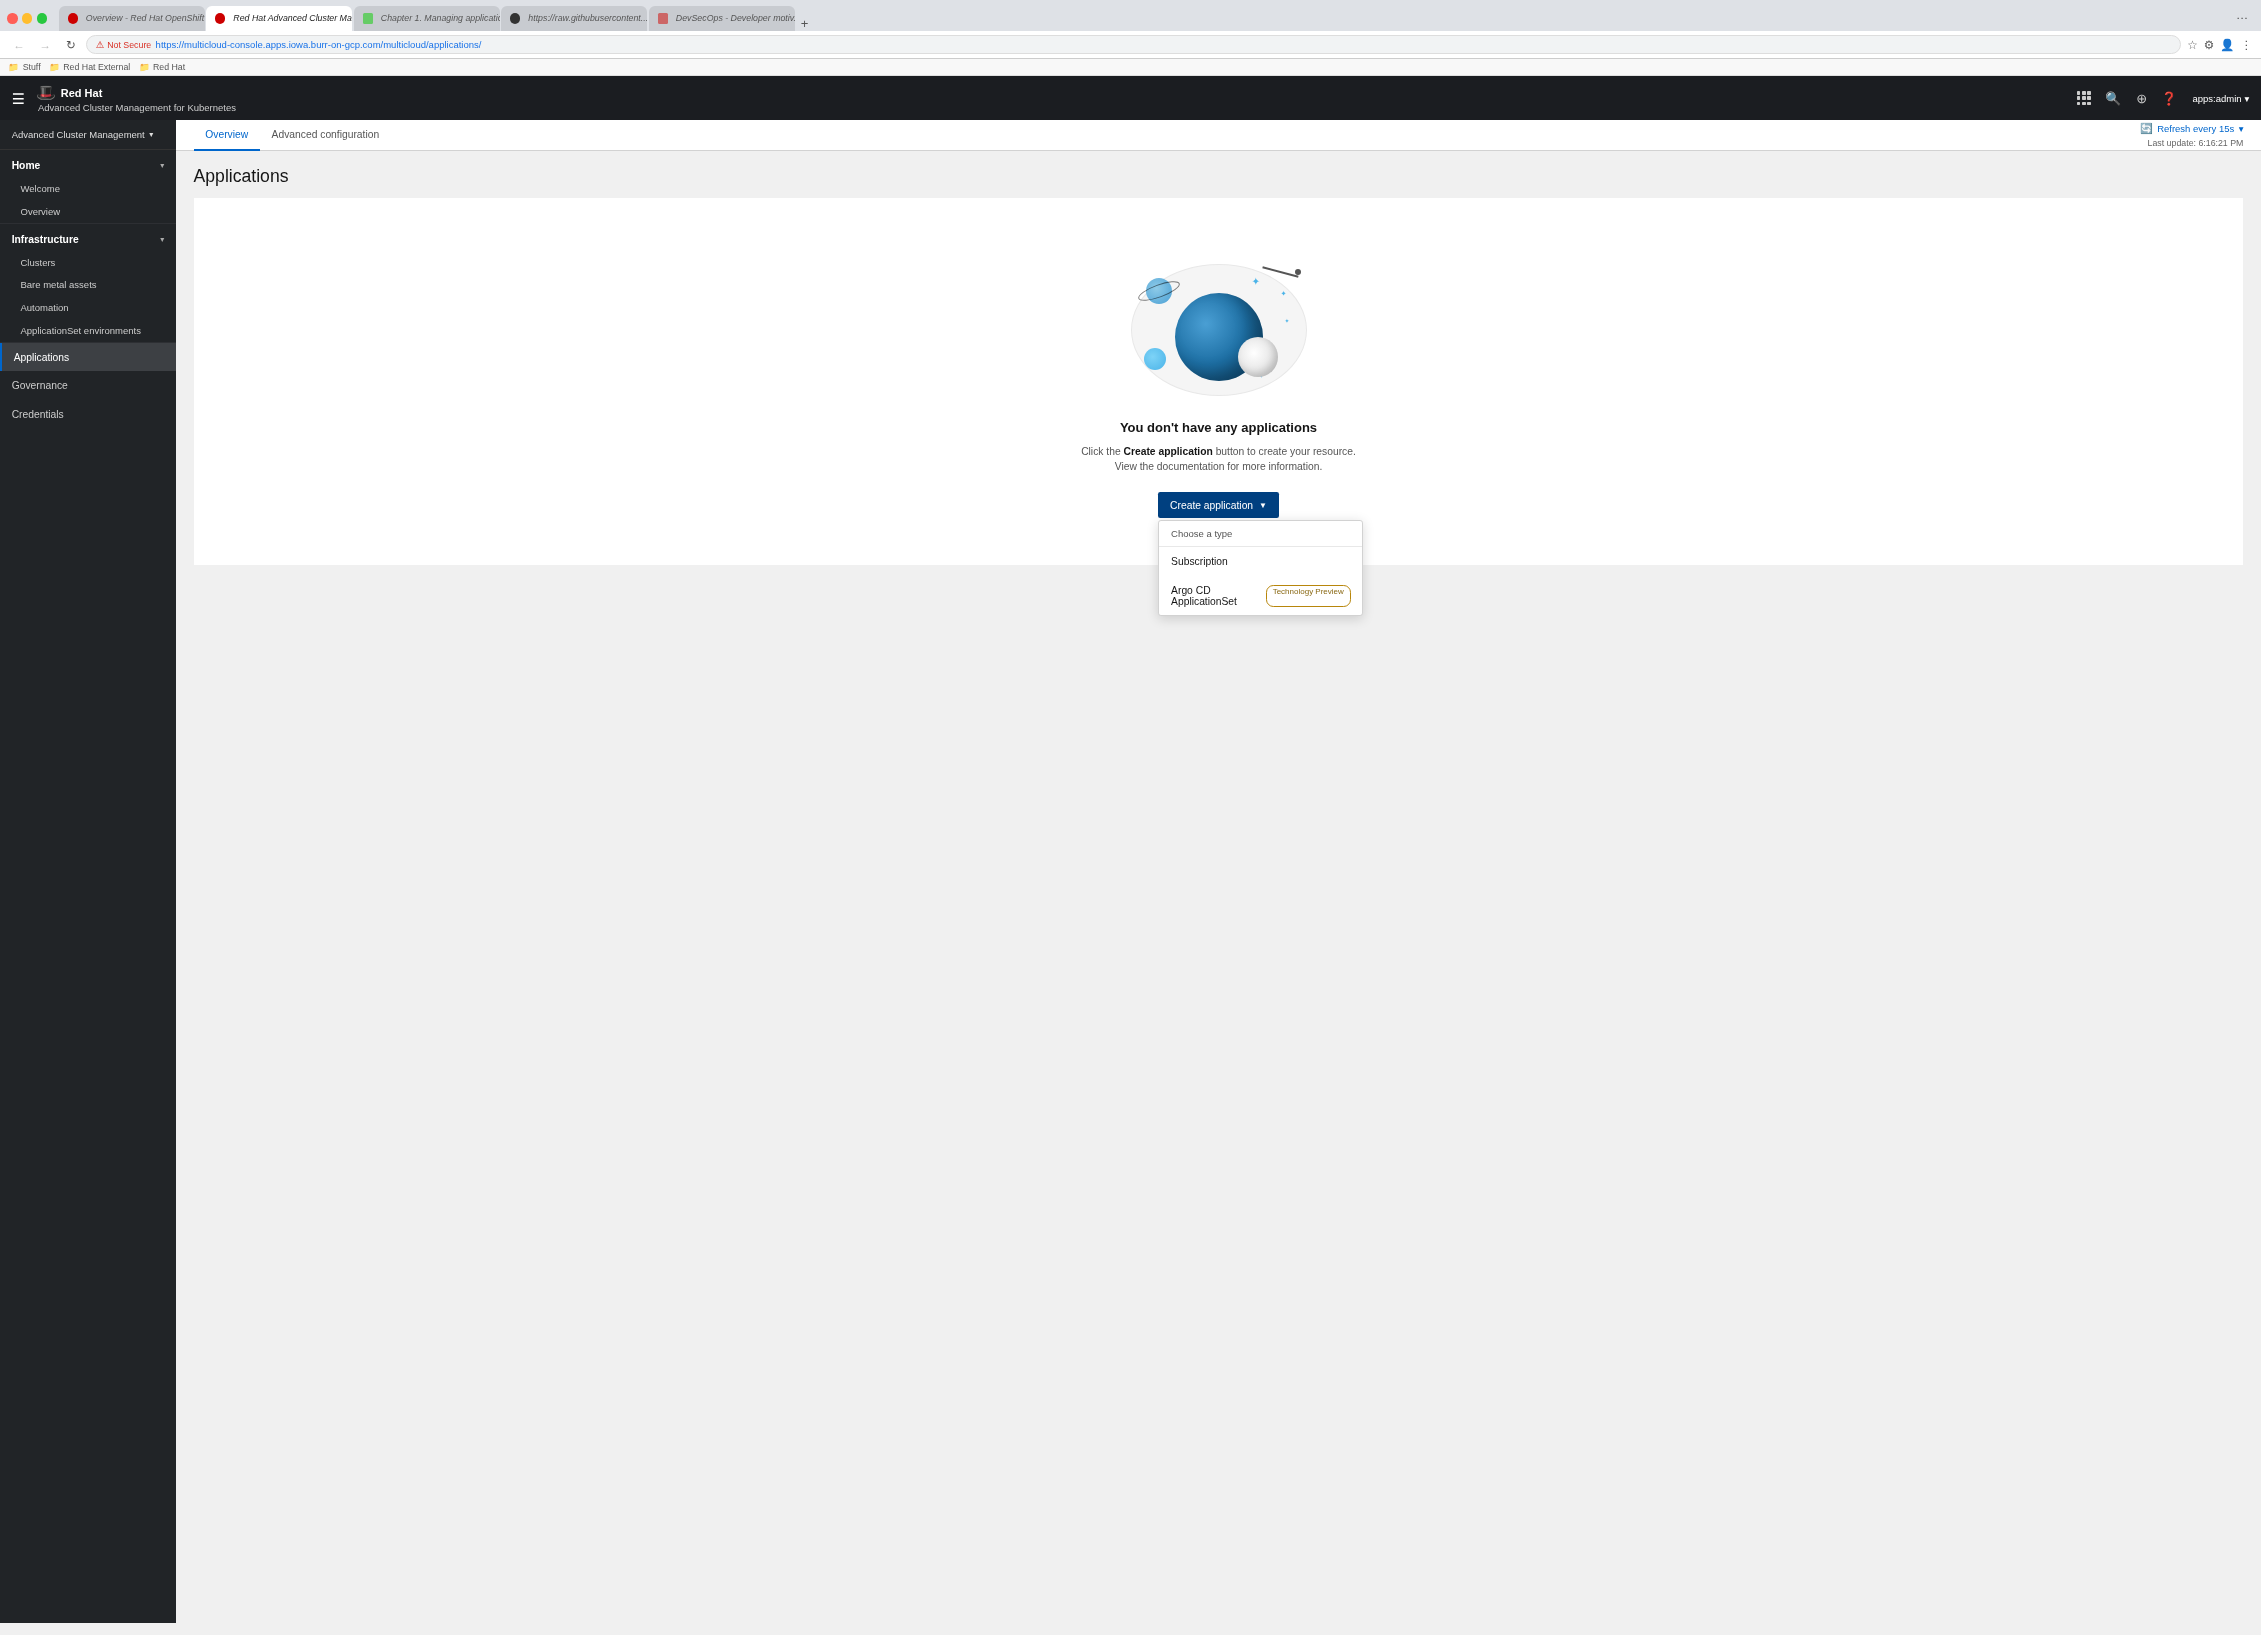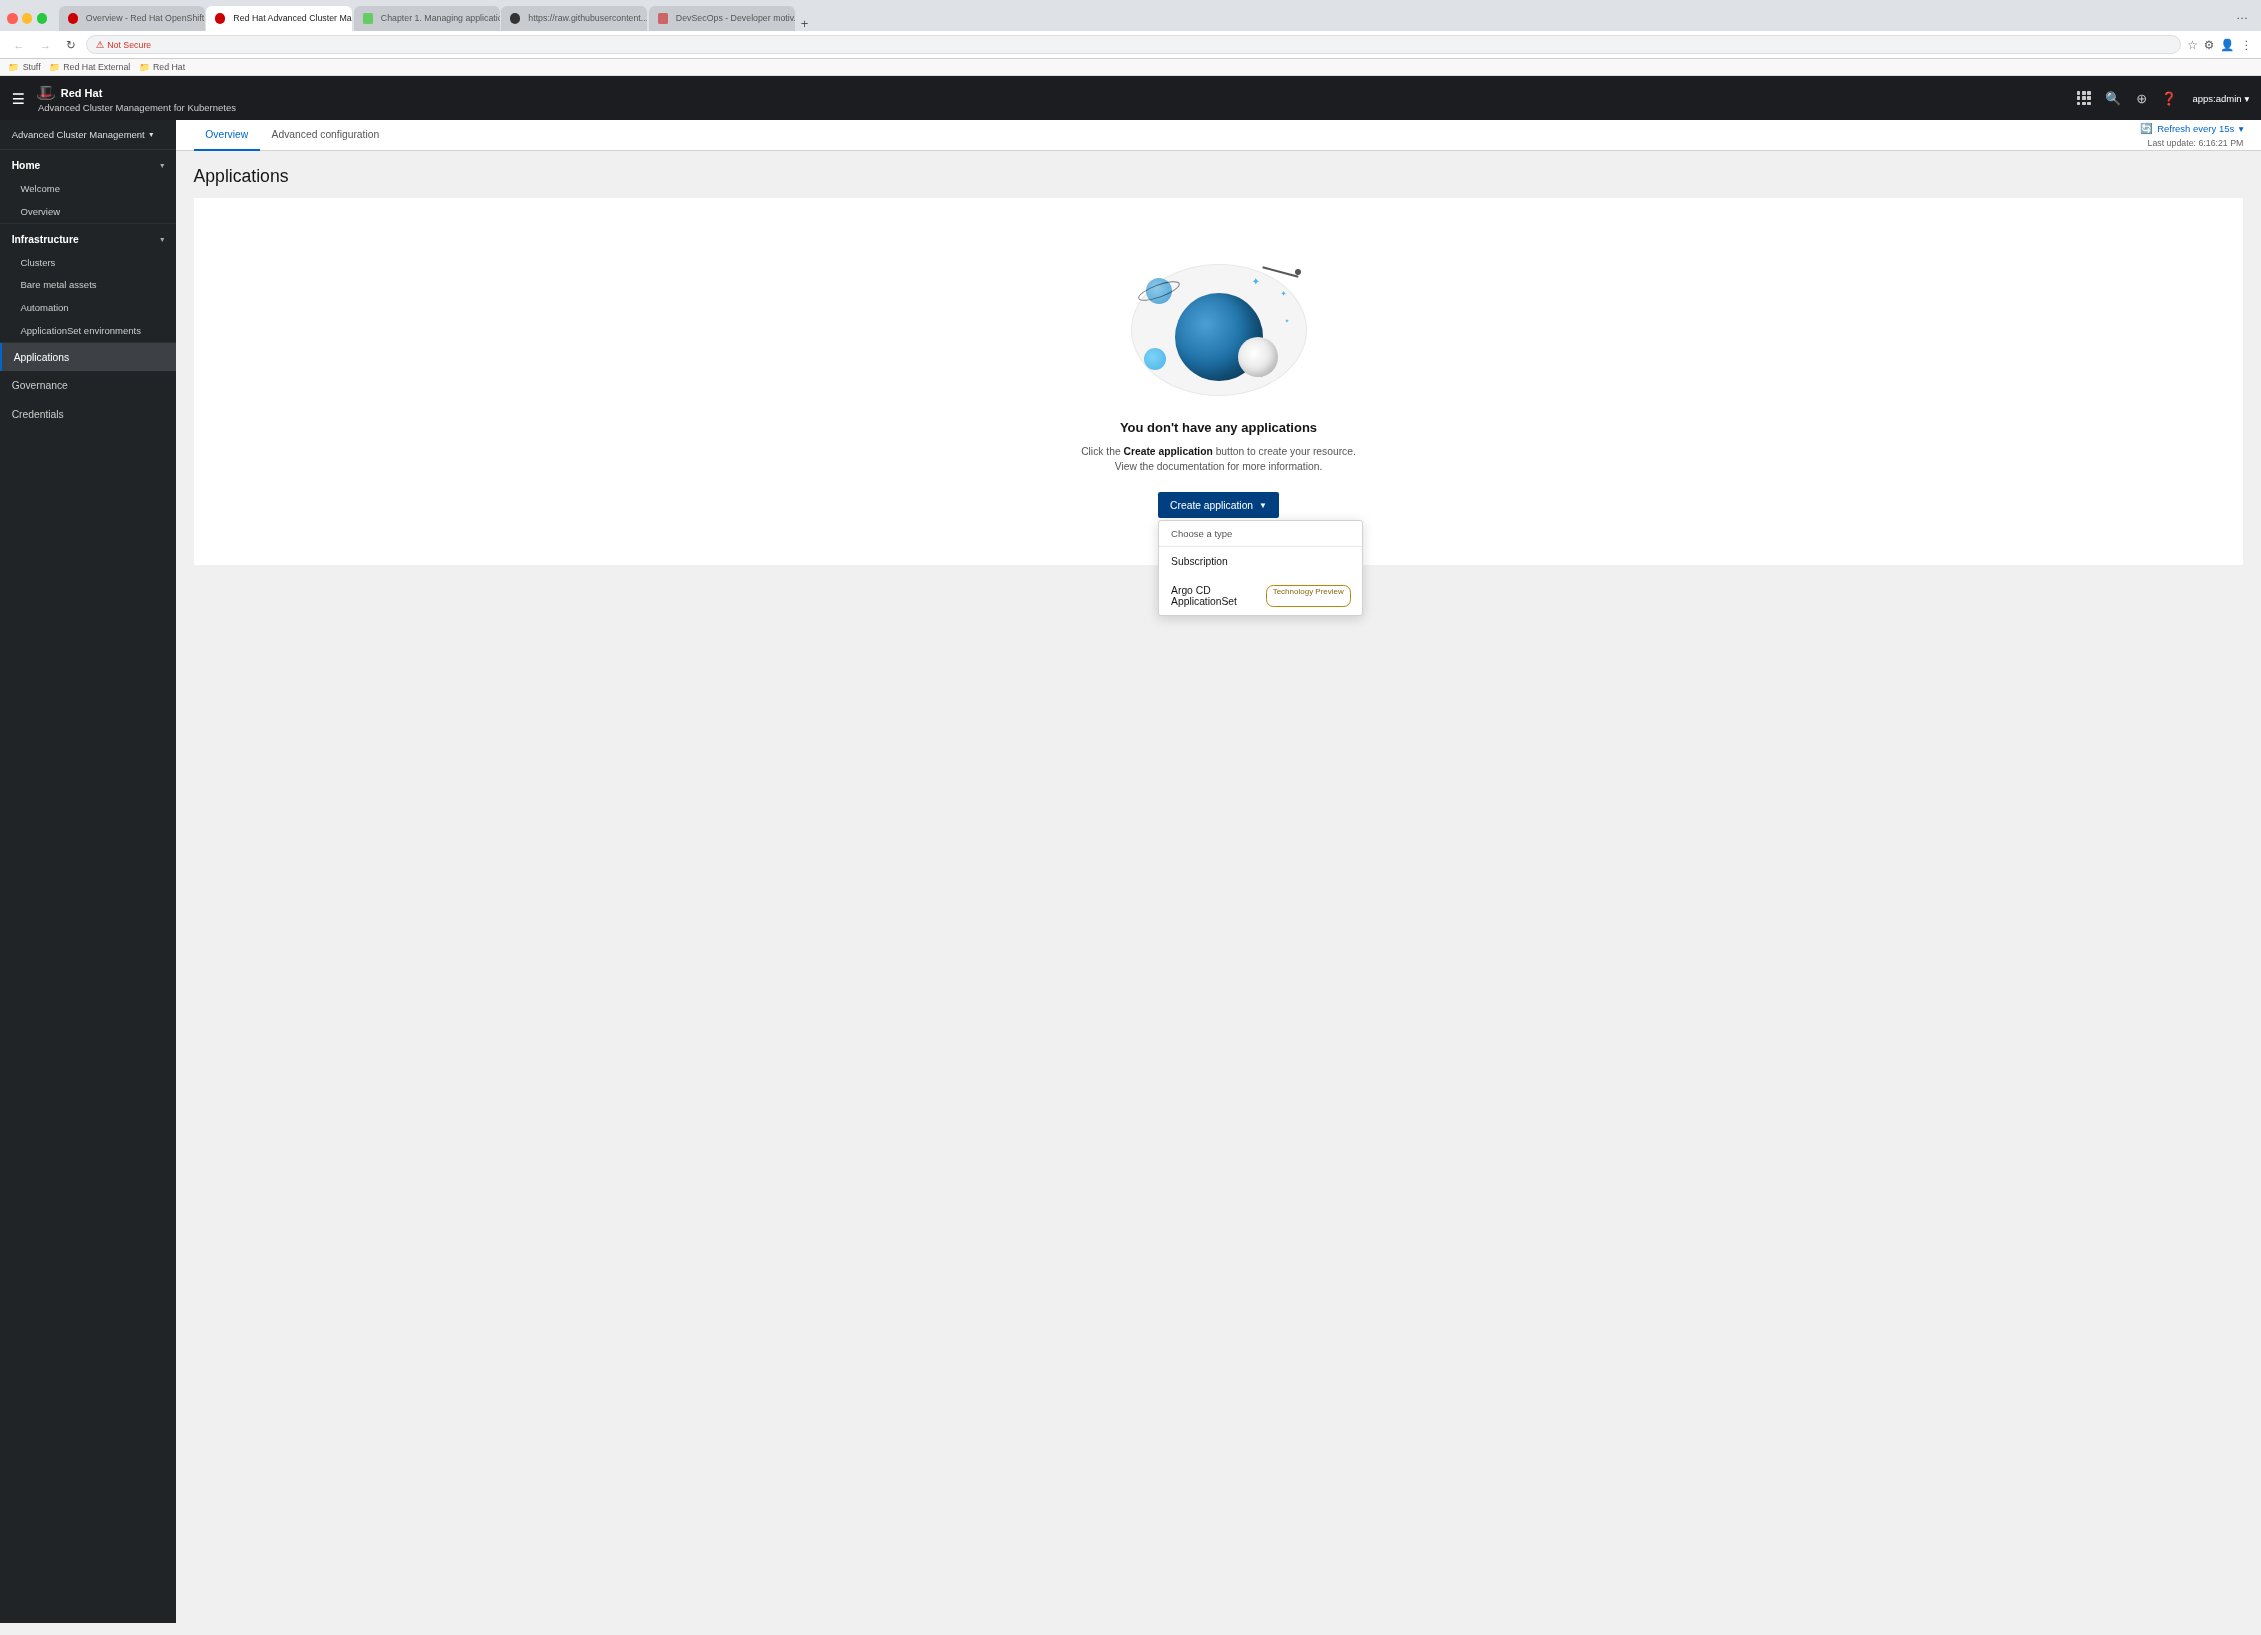--- a/index.html
+++ b/index.html
@@ -7,21 +7,21 @@
 
     
     .browser-chrome { background: #dee1e6; width: 100%; }
     .browser-titlebar { display: flex; align-items: center; padding: 5.9px 7.3px 0; gap: 5.9px; }
     .browser-dots { display: flex; gap: 4.4px; }
     .browser-dot { width: 10.3px; height: 10.3px; border-radius: 50%; }
     .dot-red { background: #ff5f57; }
     .dot-yellow { background: #ffbd2e; }
     .dot-green { background: #28c840; }
     .browser-tabs { display: flex; align-items: flex-end; gap: 1.5px; margin-left: 5.9px; flex: 1; }
-    .browser-tab { background: #c8cbd0; border-radius: 5.9px 5.9px 0 0; padding: 4.4px 8.8px; font-size: 8.8px; color: #555; display: flex; align-items: center; gap: 8px; max-width: 146px; white-space: nowrap; overflow: hidden; text-overflow: ellipsis; height: 25px; }
+    .browser-tab { background: #c8cbd0; border-radius: 5.9px 5.9px 0 0; padding: 4.4px 8.8px; font-size: 8.8px; color: #555; display: flex; align-items: center; gap: 8px; max-width: 146px; white-space: nowrap; overflow: hidden; text-overflow: ellipsis; height: 25px; font-style: italic; }
     .browser-tab.active { background: #fff; color: #222; }
     .tab-favicon { width: 10.3px; height: 10.3px; border-radius: 1.5px; flex-shrink: 0; }
     .tab-favicon.rh { background: #cc0000; border-radius: 50%; }
     .tab-favicon.chapter { background: #6c6; border-radius: 1.5px; }
     .tab-favicon.github { background: #333; border-radius: 50%; }
     .tab-favicon.devsec { background: #c66; border-radius: 1.5px; }
     .tab-add { background: none; border: none; font-size: 13px; color: #555; cursor: pointer; padding: 0 4.4px; }
 
     .browser-toolbar { background: #fff; display: flex; align-items: center; padding: 4.4px 8.8px; gap: 5.9px; border-bottom: 0.7px solid #ccc; }
     .browser-nav-btn { background: none; border: none; font-size: 11.7px; color: #555; cursor: pointer; padding: 1.5px 4.4px; }
@@ -163,20 +163,21 @@
 
   <div class="browser-toolbar">
     <button class="browser-nav-btn" disabled="">←</button>
     <button class="browser-nav-btn" disabled="">→</button>
     <button class="browser-nav-btn">↻</button>
     <div class="browser-address-bar">
       <div class="security-warning">
         <span class="security-icon">⚠</span>
         <span>Not Secure</span>
       </div>
+      <span class="address-url">https://multicloud-console.apps.iowa.burr-on-gcp.com/multicloud/applications/</span>
     </div>
     <button class="browser-action-btn">☆</button>
     <button class="browser-action-btn">⚙</button>
     <button class="browser-action-btn">👤</button>
     <button class="browser-action-btn">⋮</button>
   </div>
 
   <div class="browser-bookmarks">
     <div class="bookmark-item">
       <span class="bookmark-folder">📁</span>

